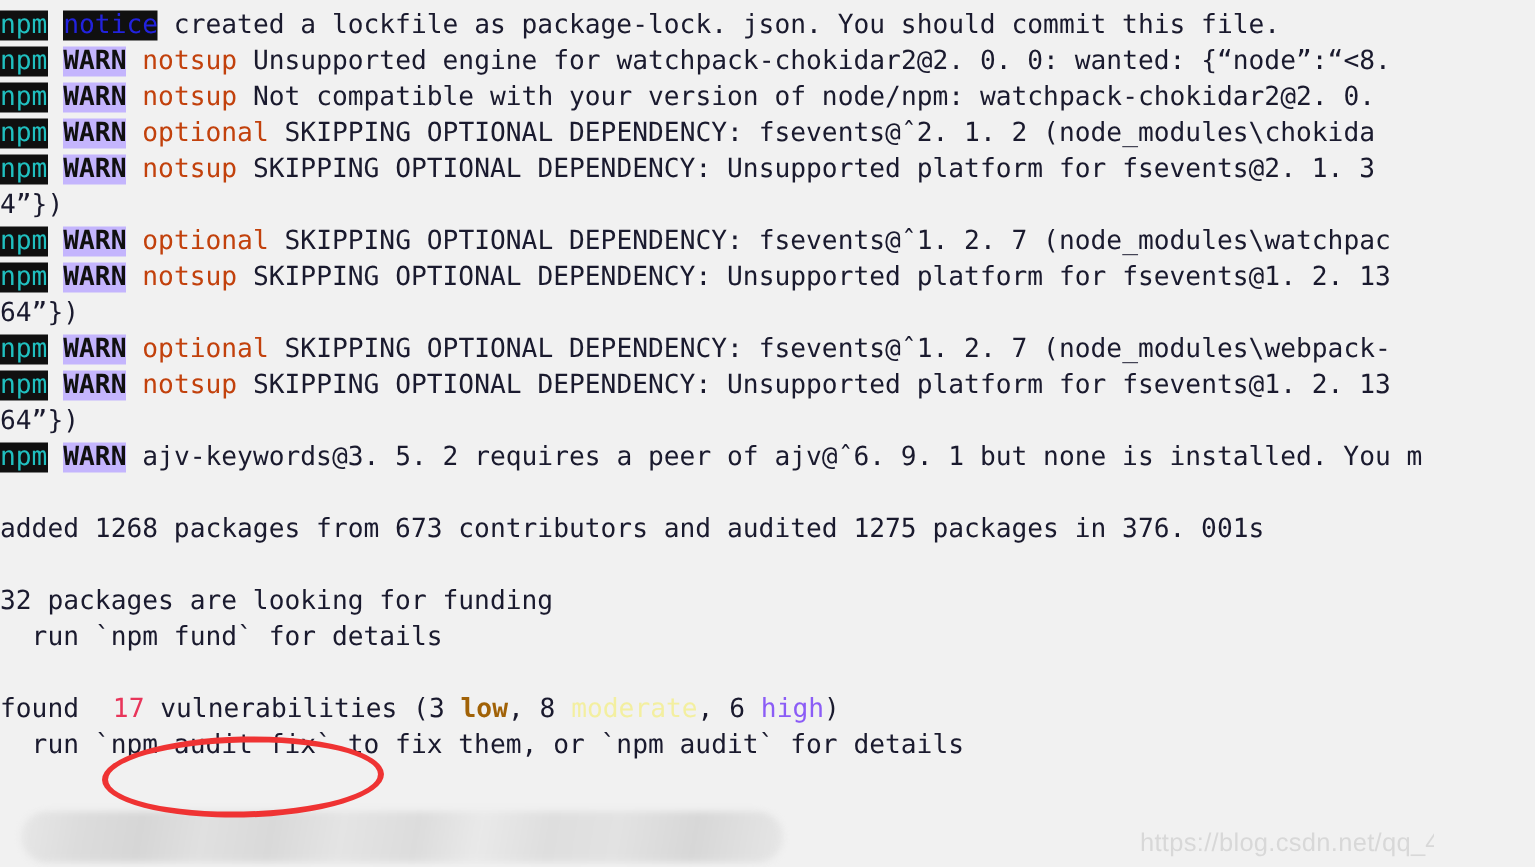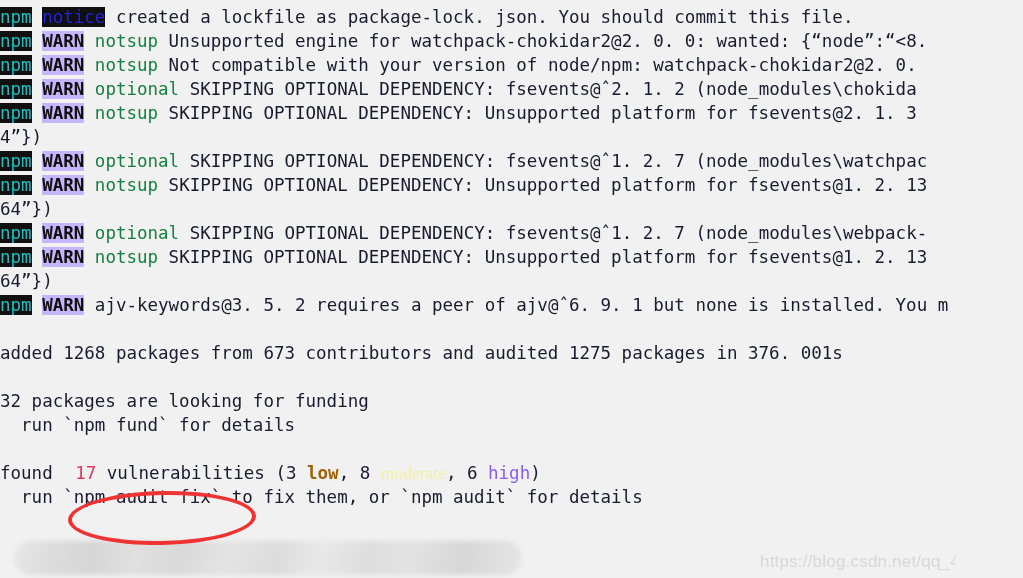--- a/index.html
+++ b/index.html
@@ -31,24 +31,24 @@
     height: 24px;
     white-space: pre;
     overflow: hidden;
   }
   .seg { white-space: pre; }
 
   
   .c-npm     { color: #20c0c0; background: #101010; }
   .c-notice  { color: #2222dd; background: #101010; }
   .c-warn    { color: #101010; background: #c4b5fd; font-weight: bold; }
-  .c-tag     { color: #15803d; }
+  .c-tag     { color: #c2410c; }
   .c-plain   { color: #1a1a2e; }
   .c-low     { color: #a16207; font-weight: bold; }
-  .c-mod     { color: #f3efa0; font-family: Liberation Serif, serif; }
+  .c-mod     { color: #f3efa0; }
   .c-high    { color: #8b5cf6; }
   .c-num     { color: #e8355a; margin-left: 12px; }
 
   
   .annotation-ellipse {
     position: absolute;
     left: 68px;
     top: 491px;
     width: 188px;
     height: 54px;

